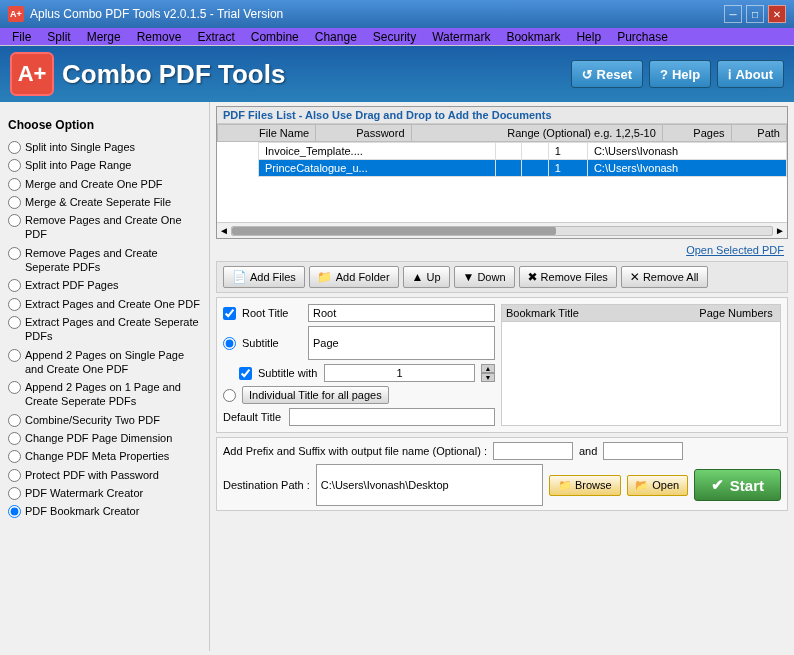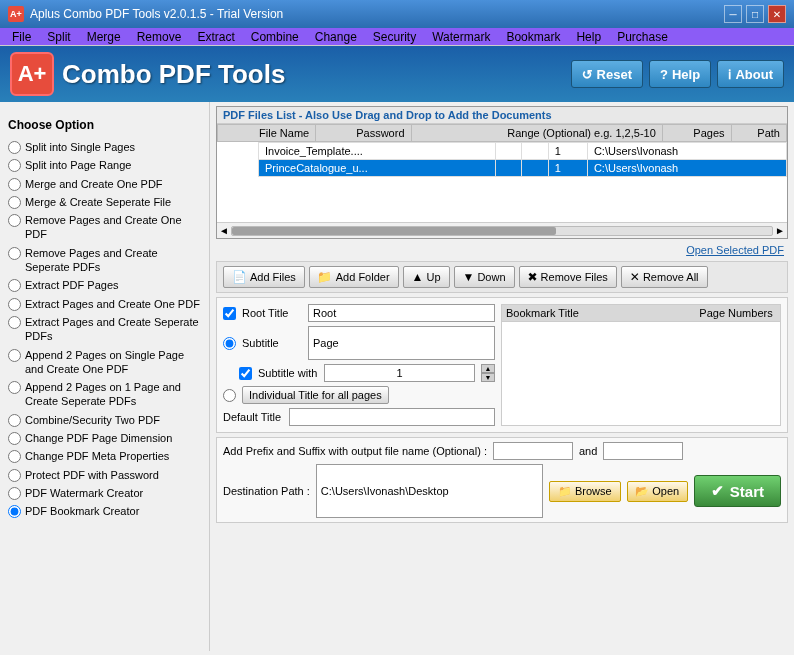--- a/index.html
+++ b/index.html
@@ -381,21 +381,21 @@
     }
     .dest-row {
       display: flex;
       align-items: center;
       gap: 6px;
       font-size: 11px;
     }
     .dest-input {
       flex: 1;
       border: 1px solid #999;
-      padding: 20px 4px;
+      padding: 14px 4px;
       font-size: 11px;
     }
     .dest-btn {
       background: linear-gradient(to bottom, #fff8e8, #f0d070);
       border: 1px solid #c8a000;
       padding: 3px 8px;
       font-size: 11px;
       cursor: pointer;
       border-radius: 2px;
       display: flex;

